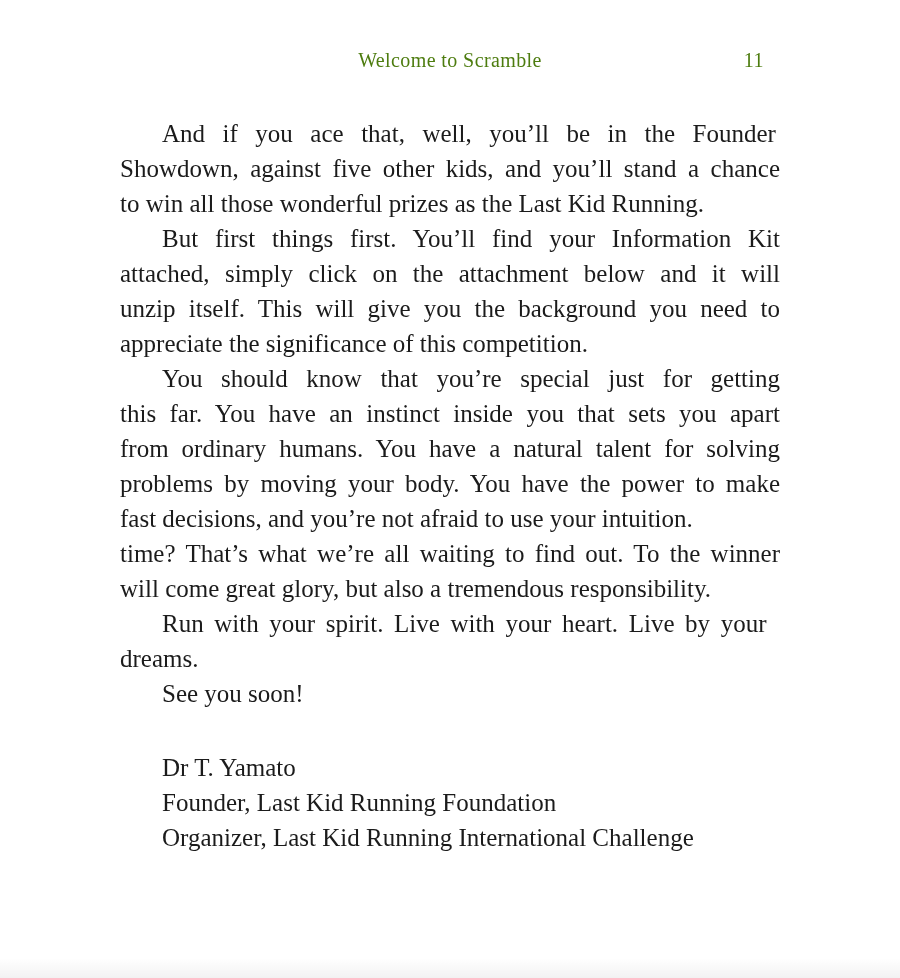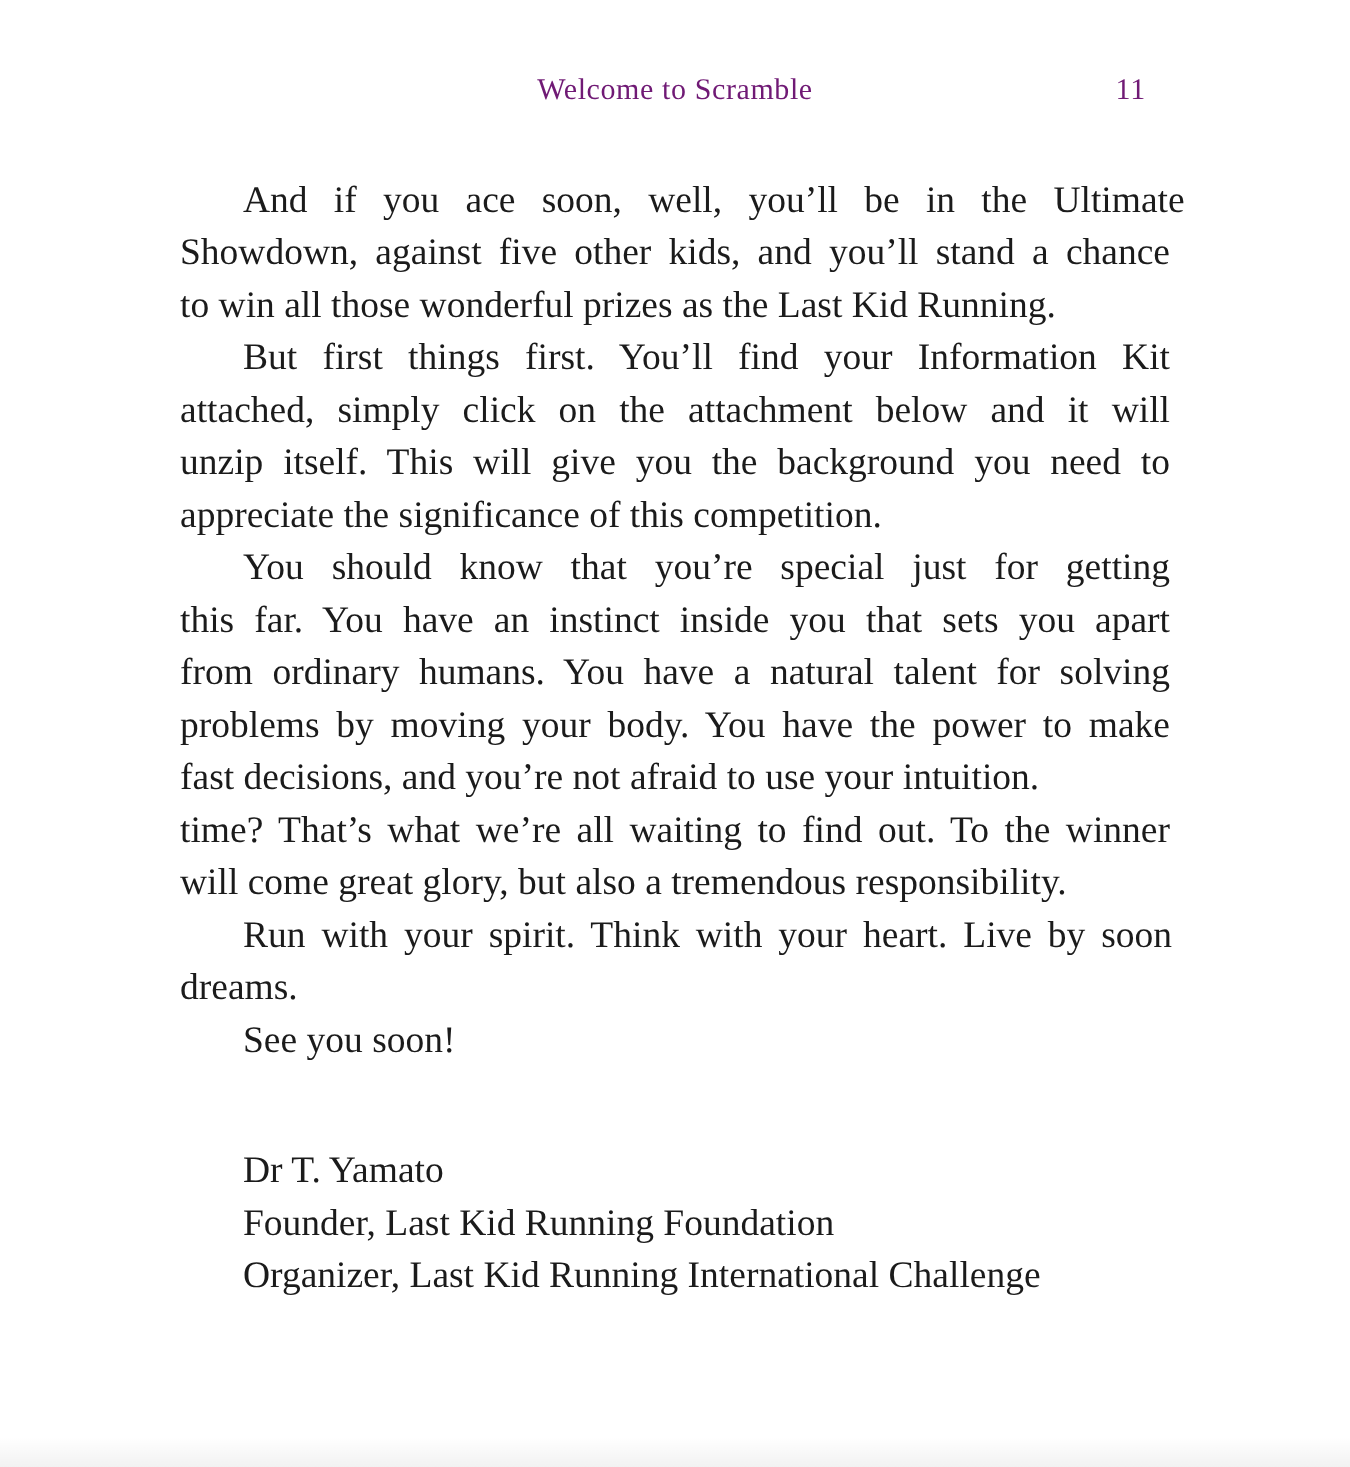--- a/index.html
+++ b/index.html
@@ -18,21 +18,21 @@
   }
   
   .running-head {
     position: absolute;
     top: 46px;
     left: 120px;
     right: 120px;
     height: 28px;
     line-height: 28px;
     font-size: 20px;
-    color: #701a75;
+    color: #4d7c0f;
   }
   .running-head .title {
     display: block;
     text-align: center;
     letter-spacing: 0.4px;
   }
   .running-head .folio {
     position: absolute;
     top: 0;
     right: 16px;
@@ -50,21 +50,21 @@
     color: #1b1b1b;
   }
   .line {
     white-space: nowrap;
     height: 35px;
   }
   .line.indent {
     padding-left: 42px;
   }
   .signature-block {
-    margin-top: 52px;
+    margin-top: 39px;
   }
   
   .bottom-shade {
     position: absolute;
     left: 0;
     right: 0;
     bottom: 0;
     height: 20px;
     background: linear-gradient(to bottom, rgba(0,0,0,0) 0%, rgba(0,0,0,0.05) 100%);
     pointer-events: none;
@@ -76,21 +76,21 @@
 <div class="book-page">
 
   <div class="running-head">
     <span class="title">Welcome to Scramble</span>
     <span class="folio">11</span>
   </div>
 
   <div class="text-block">
 
     <div class="paragraph">
-      <div class="line indent just" style="word-spacing: 11.2578px;"><span>And if you ace soon, well, you’ll be in the Ultimate</span></div>
+      <div class="line indent just" style="word-spacing: 11.2578px;"><span>And if you ace that, well, you’ll be in the Founder</span></div>
       <div class="line just" style="word-spacing: 5.21528px;"><span>Showdown, against five other kids, and you’ll stand a chance</span></div>
       <div class="line"><span>to win all those wonderful prizes as the Last Kid Running.</span></div>
     </div>
 
     <div class="paragraph">
       <div class="line indent just" style="word-spacing: 10.584px;"><span>But first things first. You’ll find your Information Kit</span></div>
       <div class="line just" style="word-spacing: 9.15278px;"><span>attached, simply click on the attachment below and it will</span></div>
       <div class="line just" style="word-spacing: 6.95937px;"><span>unzip itself. This will give you the background you need to</span></div>
       <div class="line"><span>appreciate the significance of this competition.</span></div>
     </div>
@@ -102,21 +102,21 @@
       <div class="line just" style="word-spacing: 4.91875px;"><span>problems by moving your body. You have the power to make</span></div>
       <div class="line"><span>fast decisions, and you’re not afraid to use your intuition.</span></div>
     </div>
 
     <div class="paragraph">
       <div class="line just" style="word-spacing: 4.0696px;"><span>time? That’s what we’re all waiting to find out. To the winner</span></div>
       <div class="line"><span>will come great glory, but also a tremendous responsibility.</span></div>
     </div>
 
     <div class="paragraph">
-      <div class="line indent just" style="word-spacing: 4.35156px;"><span>Run with your spirit. Think with your heart. Live by soon</span></div>
+      <div class="line indent just" style="word-spacing: 4.35156px;"><span>Run with your spirit. Live with your heart. Live by your</span></div>
       <div class="line"><span>dreams.</span></div>
     </div>
 
     <div class="paragraph">
       <div class="line indent"><span>See you soon!</span></div>
     </div>
 
     <div class="signature-block">
       <div class="line indent"><span>Dr T. Yamato</span></div>
       <div class="line indent"><span>Founder, Last Kid Running Foundation</span></div>

